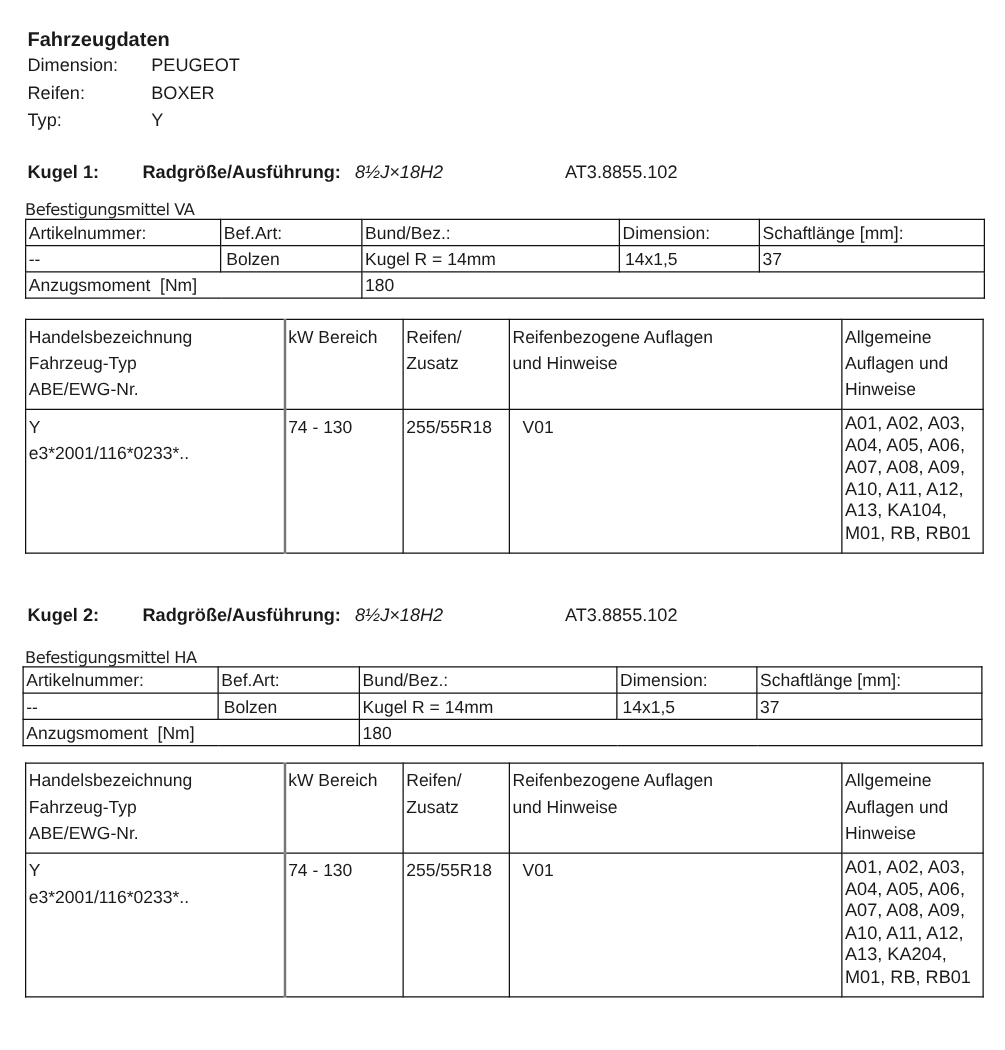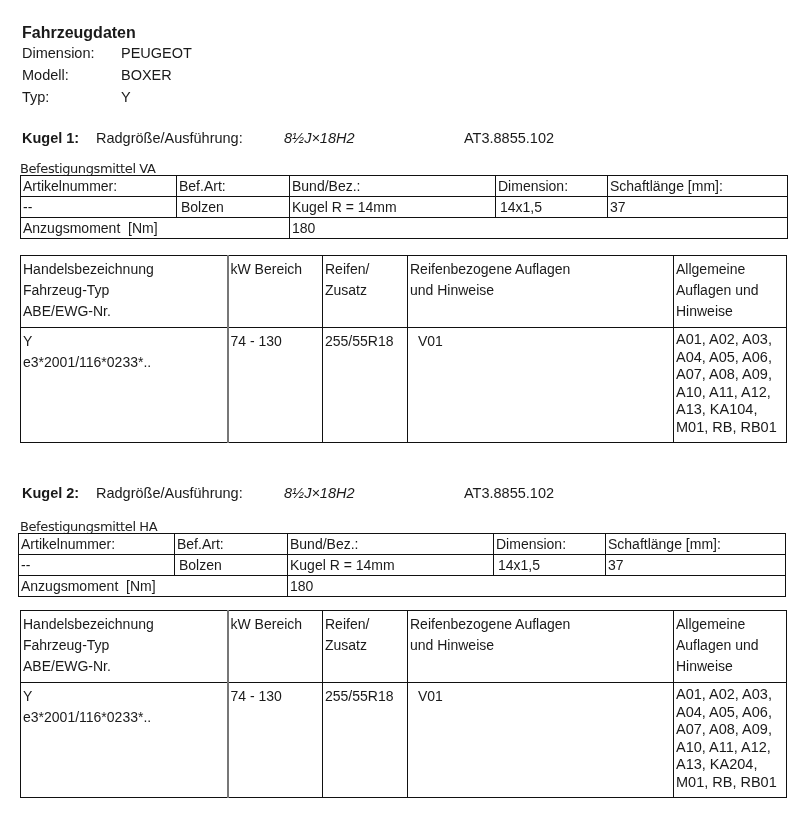--- a/index.html
+++ b/index.html
@@ -7,23 +7,23 @@
     width: 804px; height: 840px; position: relative; overflow: hidden;
     font-family: "Liberation Sans", sans-serif; color: #1a1a1a; font-size: 14px;
   }
   .abs { position: absolute; }
   .vehicle-title { left: 22px; top: 24px; font-size: 16px; font-weight: bold; }
   .kv-label { left: 22px; font-size: 14.5px; }
   .kv-value { left: 121px; font-size: 14.5px; }
 
   .axle-row { left: 22px; font-size: 14.5px; white-space: nowrap; }
   .axle-row .axle-label { position: absolute; left: 0; font-weight: bold; }
-  .axle-row .wheel-label { position: absolute; left: 74px; }
+  .axle-row .wheel-label { position: absolute; left: 92px; font-weight: bold; }
   .axle-row .wheel-size { position: absolute; left: 262px; font-style: italic; }
-  .axle-row .approval { position: absolute; left: 442px; }
+  .axle-row .approval { position: absolute; left: 430px; }
 
   .fastener-caption {
     left: 20px; font-family: "DejaVu Sans", sans-serif; font-size: 13px;
     letter-spacing: -0.4px; color: #222;
   }
 
   table.fast {
     position: absolute; border-collapse: collapse; table-layout: fixed;
     font-size: 14px;
   }
@@ -42,21 +42,21 @@
   table.spec td.gray-r { border-right: 2px solid #777; }
   table.spec .code-list { line-height: 17.5px; font-size: 14.5px; }
   .ml { display: block; }
 </style>
 </head>
 <body>
 
 <div class="abs vehicle-title">Fahrzeugdaten</div>
 <div class="abs kv-label" style="top:45px">Dimension:</div>
 <div class="abs kv-value" style="top:45px">PEUGEOT</div>
-<div class="abs kv-label" style="top:67px">Modell:</div>
+<div class="abs kv-label" style="top:67px">Reifen:</div>
 <div class="abs kv-value" style="top:67px">BOXER</div>
 <div class="abs kv-label" style="top:89px">Typ:</div>
 <div class="abs kv-value" style="top:89px">Y</div>
 
 <div class="abs axle-row" style="top:130px">
   <span class="axle-label">Kugel 1:</span>
   <span class="wheel-label">Radgröße/Ausführung:</span>
   <span class="wheel-size">8½J×18H2</span>
   <span class="approval">AT3.8855.102</span>
 </div>

